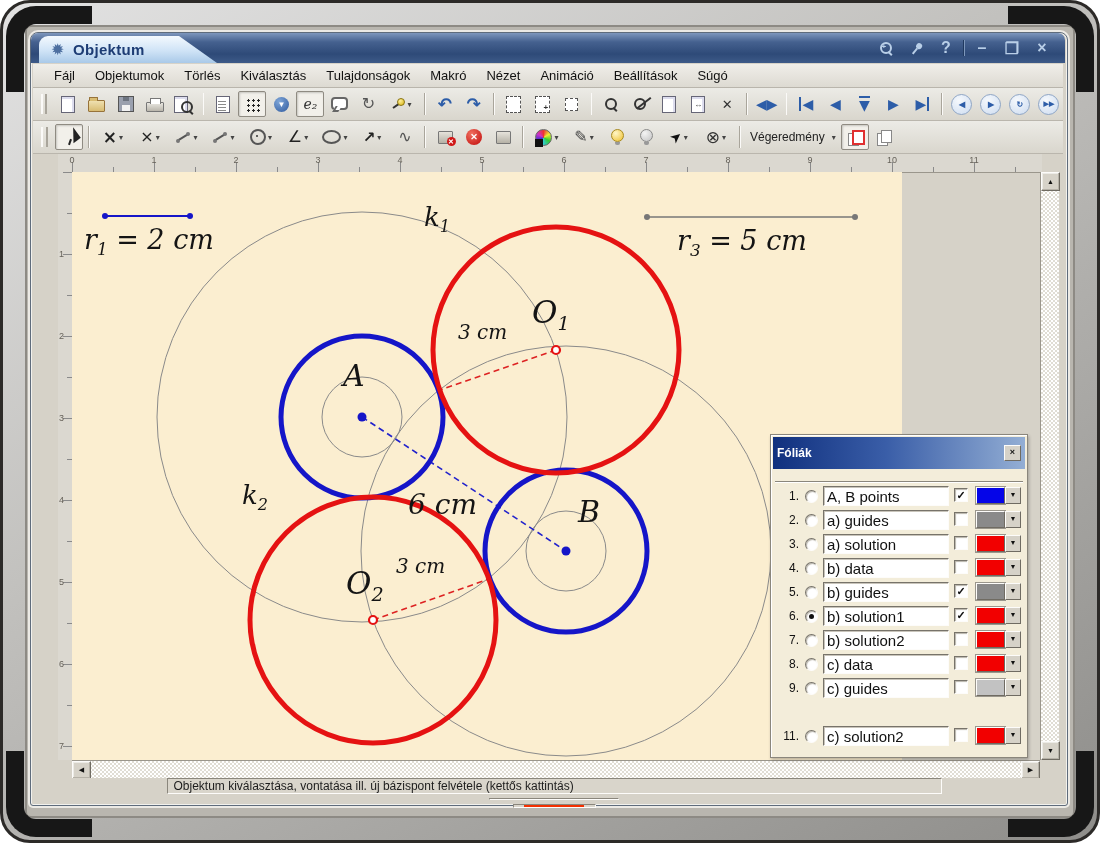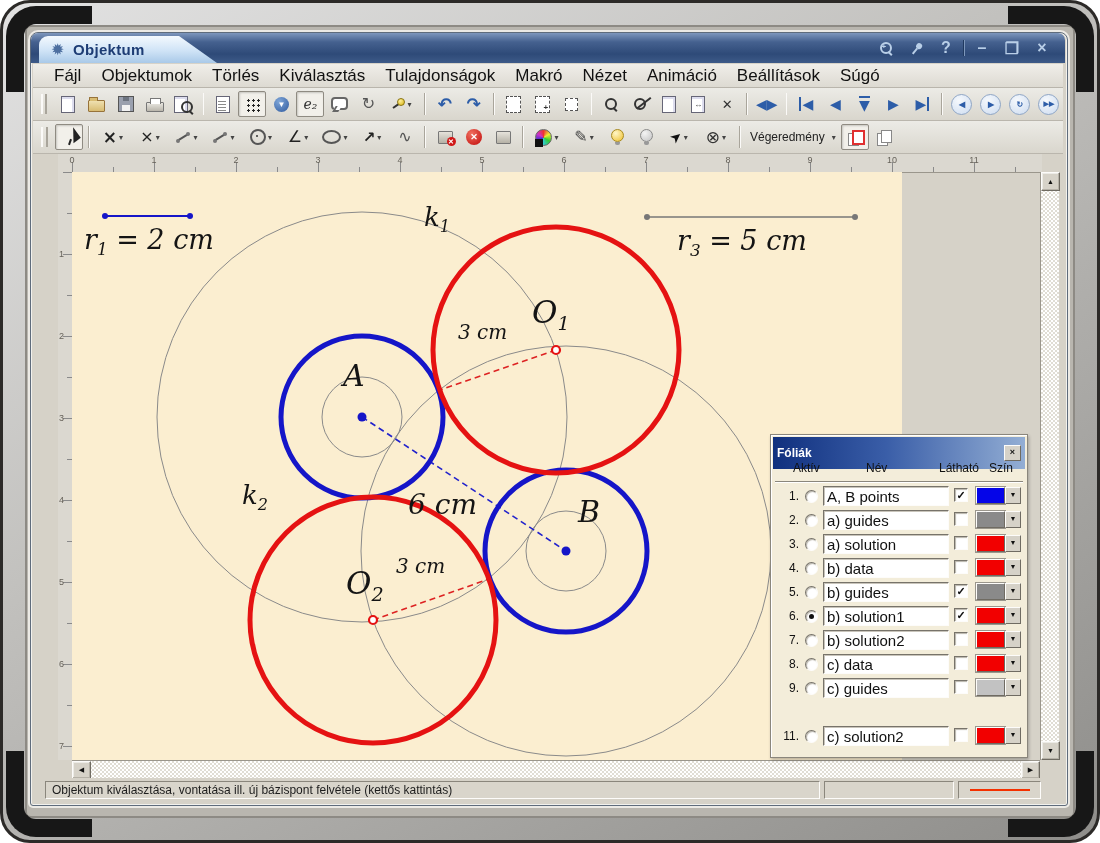--- a/index.html
+++ b/index.html
@@ -25,21 +25,21 @@
   .mag::before{content:"";position:absolute;left:0;top:0;width:8px;height:8px;border:2px solid #b9cfe8;border-radius:50%;}
   .mag::after{content:"";position:absolute;left:9px;top:9px;width:5px;height:2px;background:#b9cfe8;transform:rotate(45deg);transform-origin:0 0;}
   .mag.dark::before{border-color:#333;}
   .mag.dark::after{background:#333;}
   .mag .plus{position:absolute;left:2px;top:0px;font-size:8px;color:#b9cfe8;font-weight:bold;}
   .pin{position:relative;width:13px;height:13px;display:inline-block;transform:rotate(40deg);}
   .pin::before{content:"";position:absolute;left:4px;top:0;width:6px;height:6px;border-radius:50%;background:#b9cfe8;}
   .pin::after{content:"";position:absolute;left:6px;top:6px;width:2px;height:7px;background:#b9cfe8;}
   
   .menubar{position:absolute;left:33px;top:64px;width:1030px;height:24px;background:linear-gradient(180deg,#f0eee9,#dddad2);border-bottom:1px solid #b9b5ac;display:flex;align-items:center;padding-left:12px;box-sizing:border-box;gap:2px;}
-  .mitem{padding:3px 9px;font-size:17px;color:#111;}
+  .mitem{padding:3px 9px;font-size:13px;color:#111;}
   
   .toolbar{position:absolute;left:33px;width:1030px;height:32px;background:linear-gradient(180deg,#ecebe6,#d9d6cd);display:flex;align-items:center;gap:1px;box-sizing:border-box;border-bottom:1px solid #bab6ad;}
   .grip{width:3px;height:20px;border-left:2px solid #fbfaf8;border-right:2px solid #a9a59b;margin:0 6px 0 8px;}
   .vsep{width:1px;height:22px;background:#a9a59b;border-right:1px solid #fbfaf8;margin:0 4px;}
   .btn{min-width:24px;height:24px;display:inline-flex;align-items:center;justify-content:center;border:1px solid transparent;border-radius:2px;color:#333;position:relative;gap:1px;padding:0 1px;}
   .btn.pressed{border:1px solid #8f8b82;background:#f2f0ea;box-shadow:inset 1px 1px 2px rgba(0,0,0,.18);}
   .g{font-family:"DejaVu Sans",sans-serif;font-size:14px;line-height:1;}
   .g.blue{color:#2d5da8;font-weight:bold;}
   .caret{font-size:8px;color:#444;margin-left:1px;}
   .icon-page{width:12px;height:15px;background:#fff;border:1px solid #667;box-shadow:inset -2px 2px 0 #dde;}
@@ -98,21 +98,21 @@
   .cornerbox{position:absolute;left:58px;top:154px;width:14px;height:18px;background:#d4d1c8;border-right:1px solid #9a968c;border-bottom:1px solid #9a968c;}
   .canvas{position:absolute;left:72px;top:172px;width:830px;height:588px;background:#fbeed0;overflow:hidden;}
   .lbl{position:absolute;font-family:"DejaVu Serif","Liberation Serif",serif;font-style:italic;color:#141414;white-space:nowrap;}
   .lbl sub{font-size:62%;}
   
   .track{background-color:#efede6;background-image:repeating-conic-gradient(#ffffff 0% 25%,#e0ddd4 0% 50%);background-size:4px 4px;}
   .sbtn{position:absolute;background:#d6d2c8;border:1px solid;border-color:#fdfcfa #6f6b62 #6f6b62 #fdfcfa;box-shadow:inset -1px -1px 0 #b5b1a7,inset 1px 1px 0 #ecebe6;display:flex;align-items:center;justify-content:center;font-size:7px;color:#111;}
   .vscroll{position:absolute;left:1040px;top:172px;width:18px;height:588px;border-left:1px solid #9a968c;}
   .hscroll{position:absolute;left:72px;top:760px;width:968px;height:17px;border-top:1px solid #9a968c;}
   
-  .statusbar{position:absolute;left:33px;top:778px;width:1030px;height:23px;background:#d6d2c8;display:flex;align-items:center;gap:4px;padding-left:12px;box-sizing:border-box;}
+  .statusbar{position:absolute;left:33px;top:778px;width:1030px;height:23px;background:#d6d2c8;display:flex;align-items:center;gap:4px;padding-left:12px;box-sizing:border-box;flex-direction:column;}
   .spanel{height:18px;border:1px solid;border-color:#8a867c #fdfcfa #fdfcfa #8a867c;background:#d9d5cb;display:flex;align-items:center;padding:0 6px;box-sizing:border-box;}
   .smsg{font-size:12px;color:#1d1d1d;white-space:nowrap;}
   .redline{width:60px;height:2px;background:#f43000;margin:0 auto;}
   
   .panel{position:absolute;left:770px;top:434px;width:256px;height:322px;background:#f3edda;border:1px solid #8a867c;box-shadow:1px 2px 3px rgba(0,0,0,.25), inset 1px 1px 0 #fff;}
   .ptitle{position:absolute;left:2px;top:2px;right:2px;height:32px;background:linear-gradient(90deg,#10307e 0%,#3a5ea8 45%,#93aed4 100%);display:flex;align-items:center;padding:0 4px;box-sizing:border-box;}
   .ptitle .t{color:#fff;font-size:12px;font-weight:bold;}
   .pclose{margin-left:auto;width:15px;height:14px;background:#d6d2c8;border:1px solid;border-color:#fdfcfa #6f6b62 #6f6b62 #fdfcfa;font-size:9px;line-height:12px;text-align:center;color:#111;font-weight:bold;}
   .phead{position:absolute;top:26px;left:0;right:0;height:18px;font-size:12px;color:#111;}
   .phead span{position:absolute;}
@@ -470,26 +470,20 @@
     <div class="spanel" style="width:83px;">
       <span class="redline"></span>
     </div>
   </div>
 
   <div class="panel">
     <div class="ptitle">
       <span class="t">Fóliák</span>
       <span class="pclose">×</span>
     </div>
-    <div class="phead">
-      <span style="left:22px;">Aktív</span>
-      <span style="left:95px;">Név</span>
-      <span style="left:168px;">Látható</span>
-      <span style="left:218px;">Szín</span>
-    </div>
     <div class="pline"></div>
 
     <div class="lrow" style="top:50px;">
       <span class="lnum">1.</span>
       <span class="lradio"></span>
       <span class="lname">A, B points</span>
       <span class="lcheck">✓</span>
       <span class="lswatch" style="background: rgb(5, 5, 232);"></span>
       <span class="ldrop">▼</span>
     </div>

